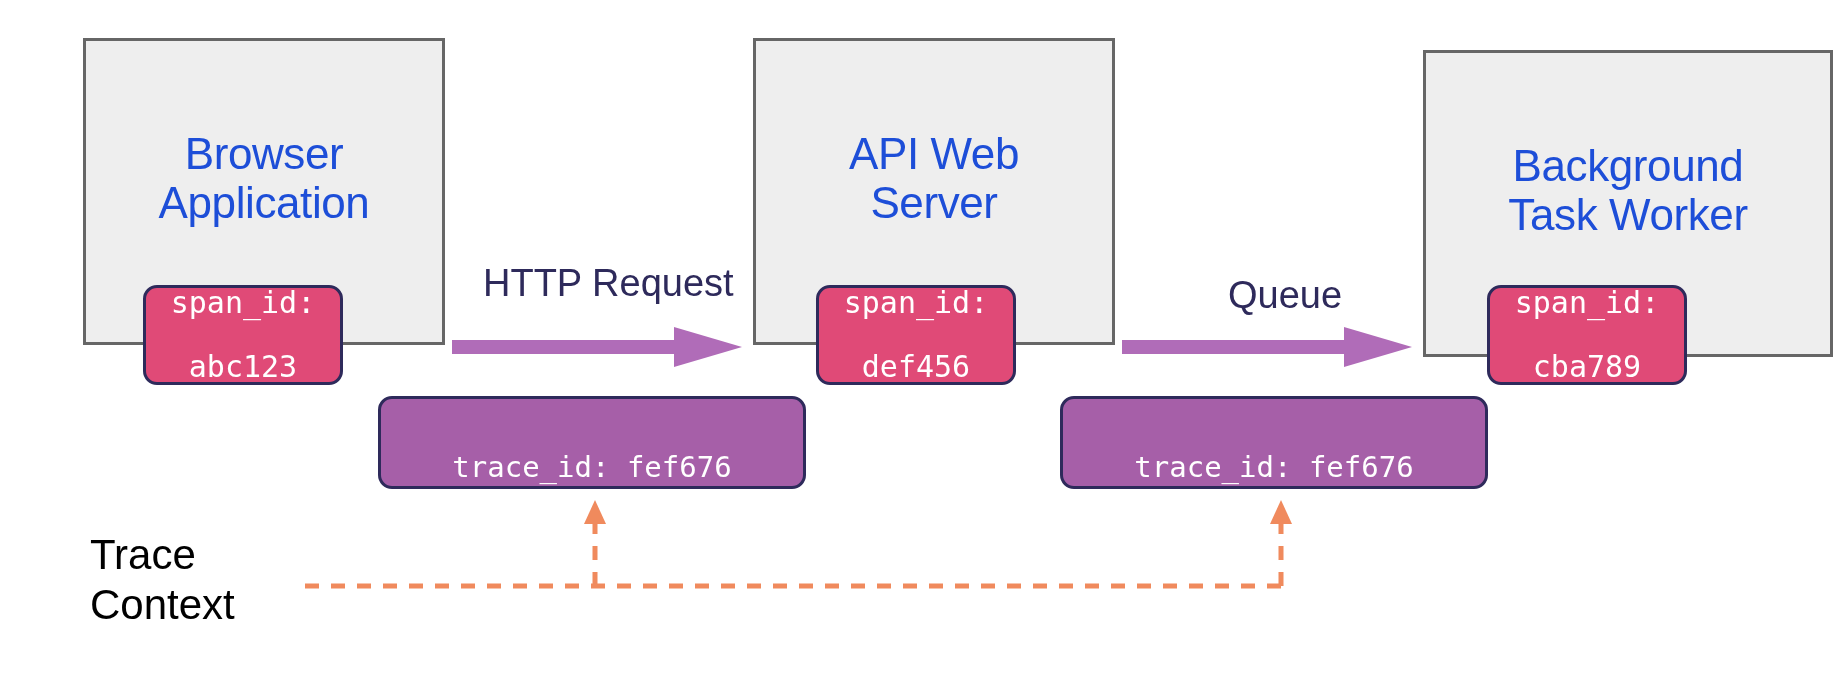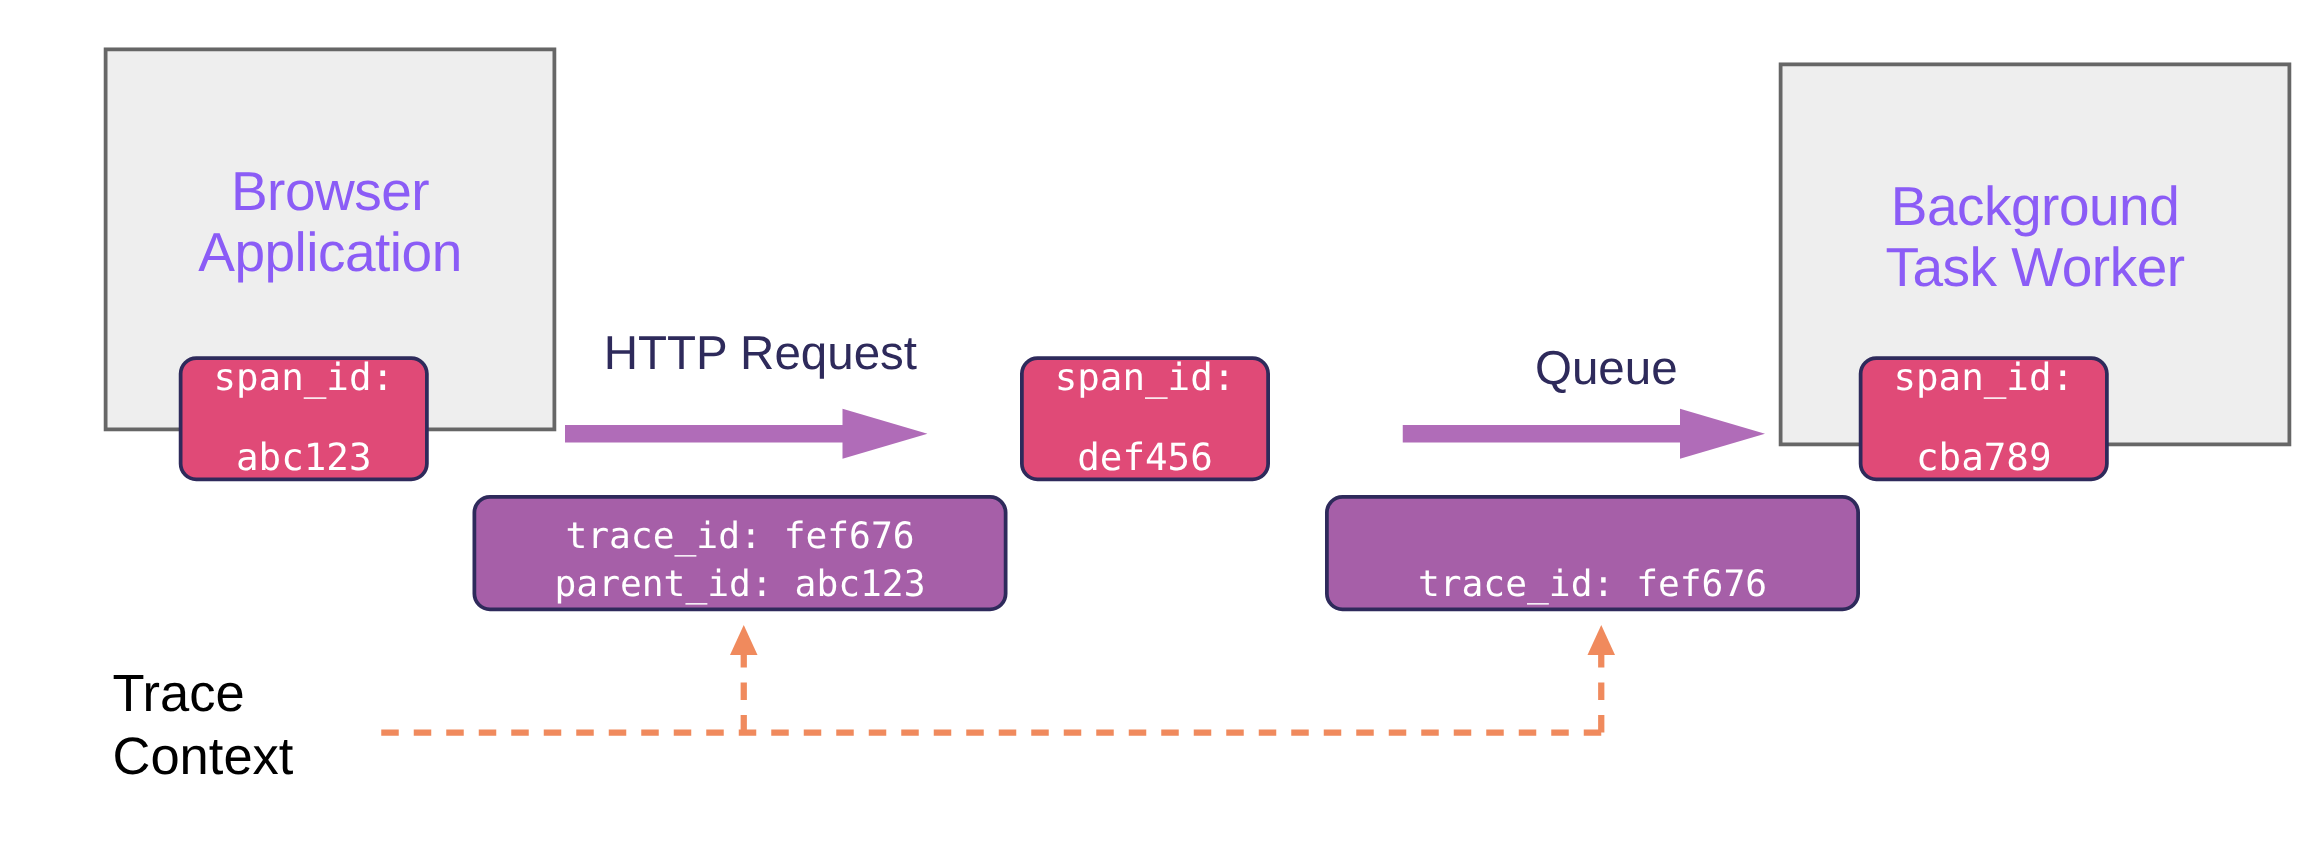--- a/index.html
+++ b/index.html
@@ -23,21 +23,21 @@
     position: absolute;
     background: #eeeeee;
     border: 3px solid #666666;
     box-sizing: border-box;
     display: flex;
     align-items: flex-start;
     justify-content: center;
   }
   .service-title {
     margin-top: 88px;
-    color: #8b5cf6;
+    color: #1d4ed8;
     font-size: 44px;
     line-height: 1.12;
     text-align: center;
     font-family: "Liberation Sans", sans-serif;
     letter-spacing: -0.4px;
     white-space: pre-line;
   }
 
   
   .span-badge {
@@ -110,20 +110,24 @@
 </head>
 <body>
 
 <div id="canvas">
 
   <div class="service-card" style="left:83px; top:38px; width:362px; height:307px;">
     <div class="service-title">Browser
 Application</div>
   </div>
 
+  <div class="service-card" style="left:753px; top:38px; width:362px; height:307px;">
+    <div class="service-title">API Web
+Server</div>
+  </div>
 
   <div class="service-card" style="left:1423px; top:50px; width:410px; height:307px;">
     <div class="service-title">Background
 Task Worker</div>
   </div>
 
   <div class="span-badge" style="left:143px; top:285px; width:200px; height:100px;">
     <span>span_id:</span>
     <span>abc123</span>
   </div>
@@ -145,21 +149,20 @@
   </svg>
 
   <div class="arrow-label" style="left:1228px; top:274px;">Queue</div>
   <svg class="flow-arrow" style="left:1122px; top:325px;" width="290" height="44" viewBox="0 0 290 44">
     <rect x="0" y="15" width="235" height="14" fill="#b06cb8"></rect>
     <polygon points="222,2 290,22 222,42" fill="#b06cb8"></polygon>
   </svg>
 
   <div class="ctx-box" style="left:378px; top:396px; width:428px; height:93px;">
     <span>trace_id: fef676</span>
-    <span>parent_id: abc123</span>
   </div>
 
   <div class="ctx-box" style="left:1060px; top:396px; width:428px; height:93px;">
     <span>trace_id: fef676</span>
   </div>
 
   <svg class="trace-bracket" viewBox="0 0 1844 694">
 
     <line x1="305" y1="586" x2="1281" y2="586" stroke="#f08a5d" stroke-width="5" stroke-dasharray="14,12"></line>
 

